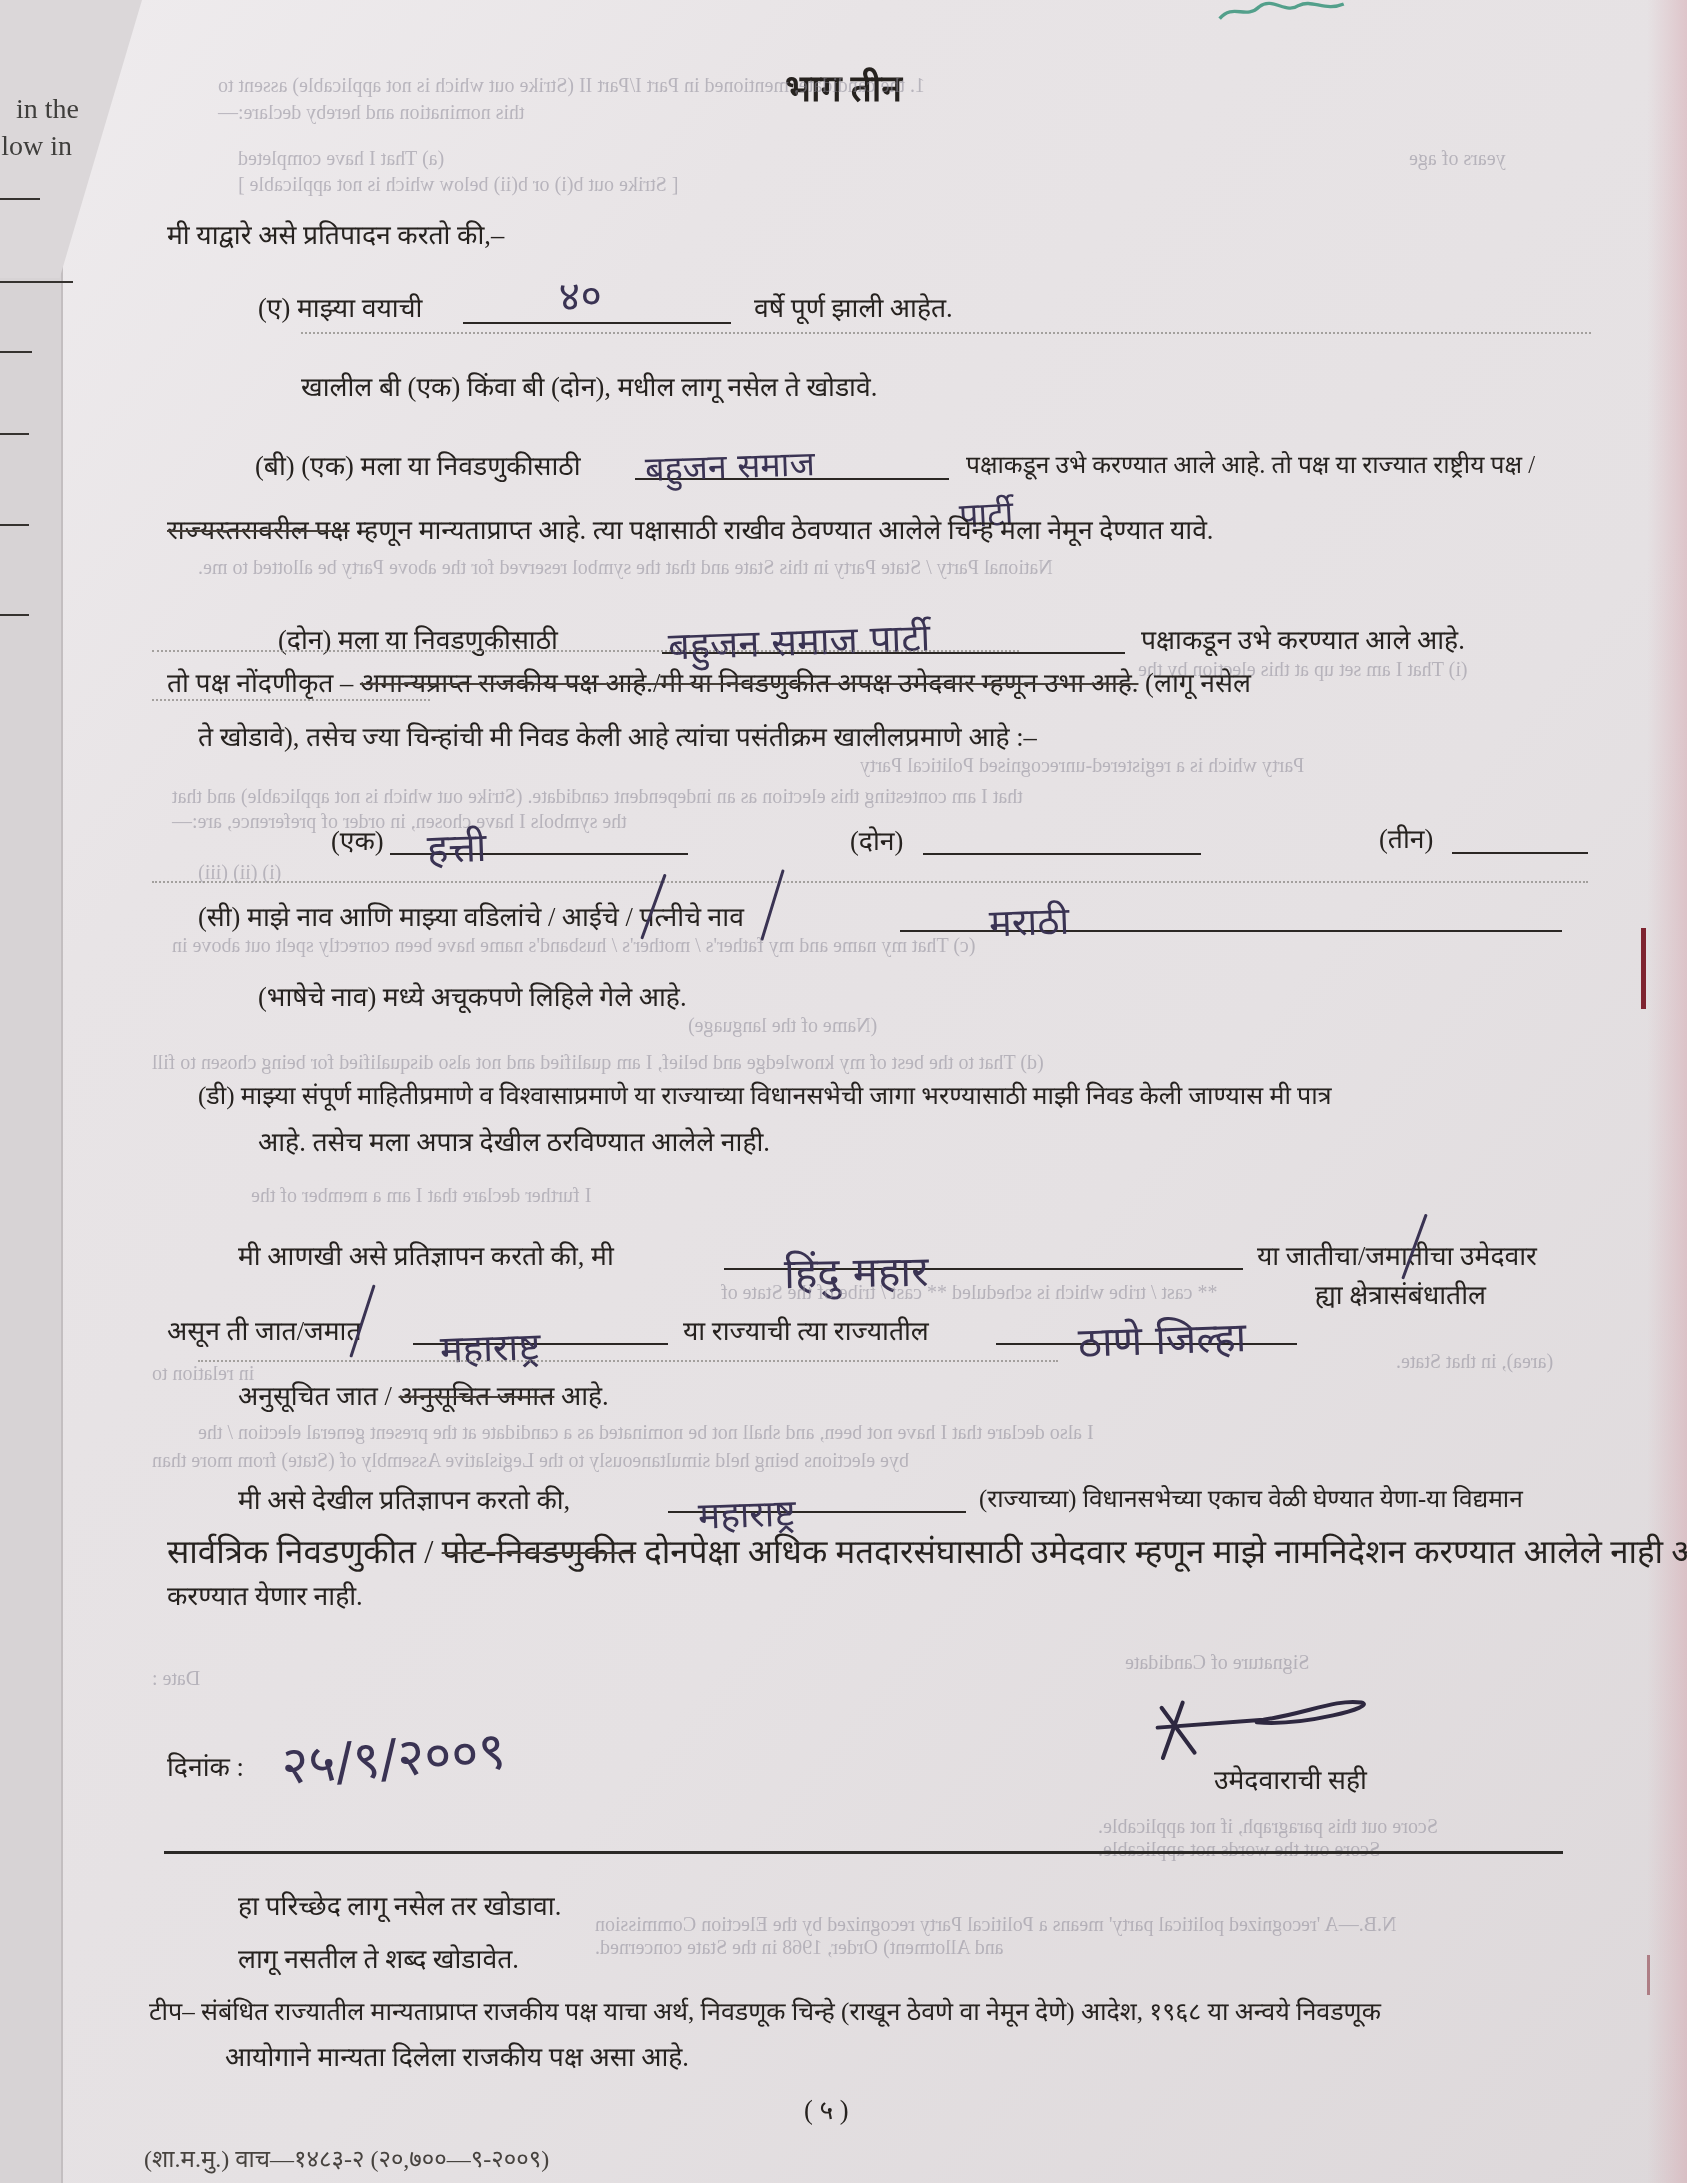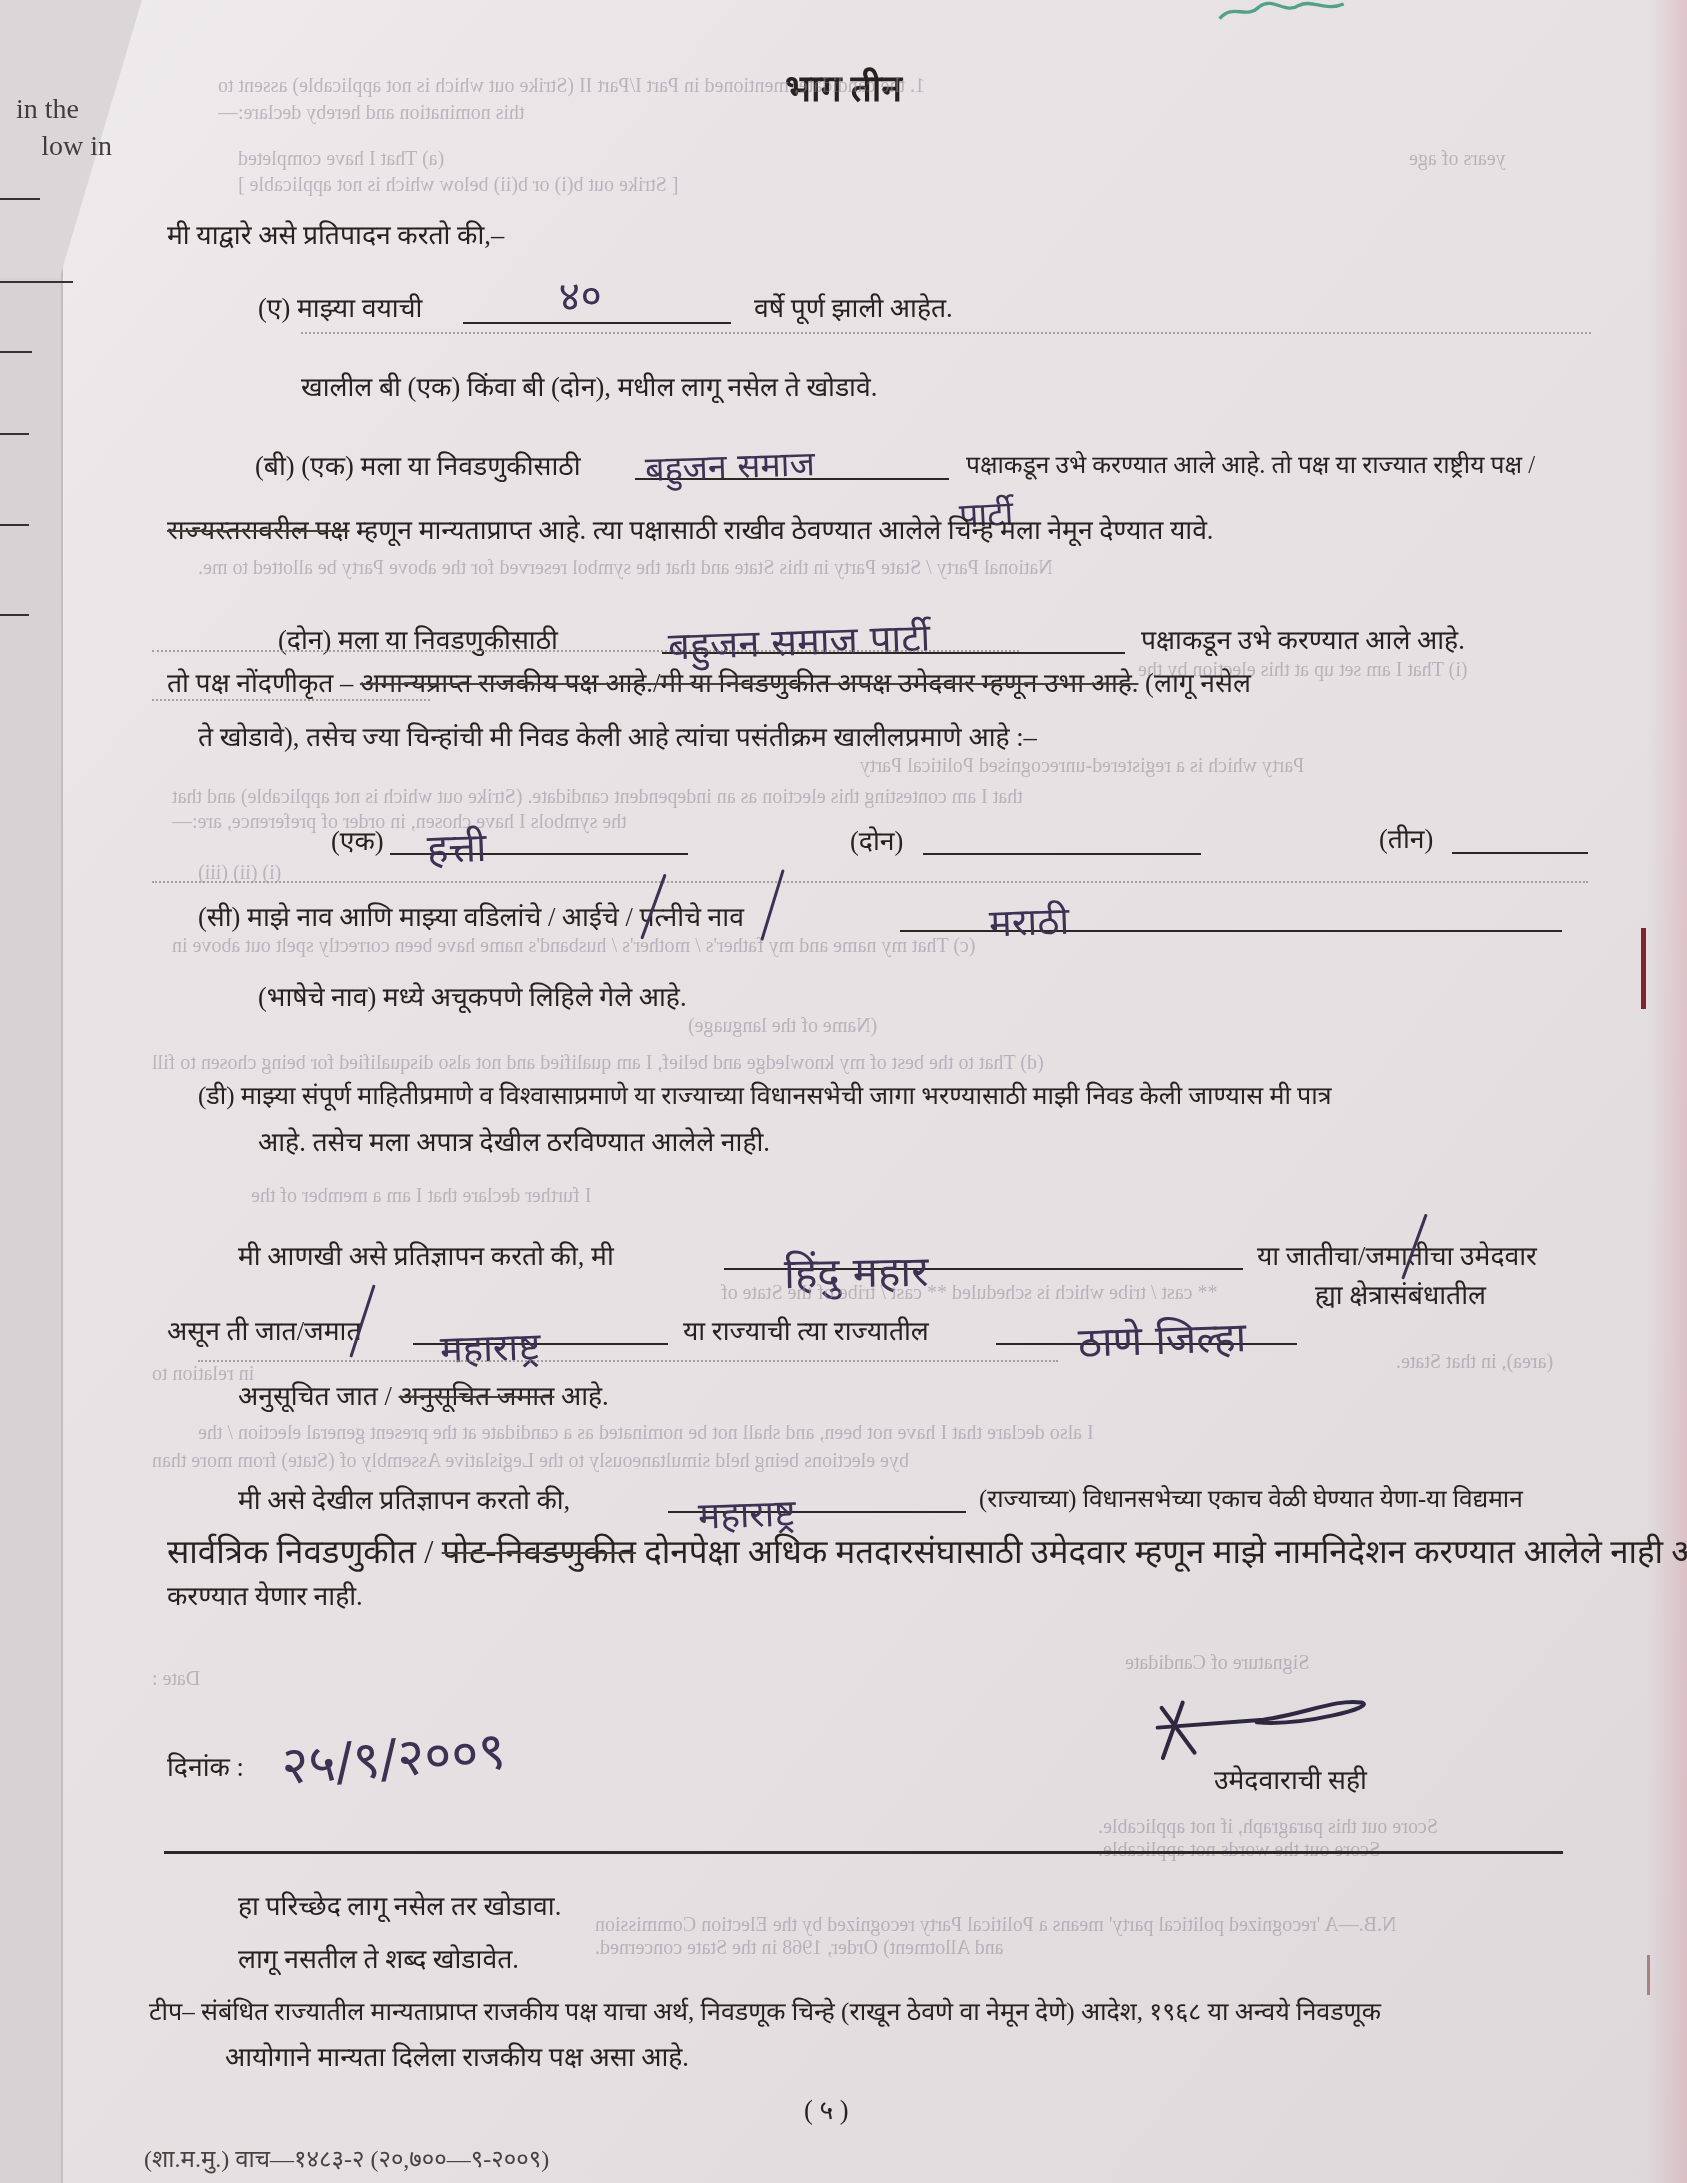--- a/index.html
+++ b/index.html
@@ -27,21 +27,21 @@
   .small{font-size:24px;}
 </style>
 </head>
 <body>
 
 <div class="page">
 
   <div class="underpage"></div>
   <div class="wedge"></div>
   <div class="mtext" style="left:16px;top:93px;">in the</div>
-  <div class="mtext" style="left:1.3px;top:130px;padding-left:40px;">low in</div>
+  <div class="mtext" style="left:1.3px;top:130px;">low in</div>
   <div class="mline" style="left:0;top:198px;width:40px;"></div>
   <div class="mline" style="left:0;top:281px;width:73px;"></div>
   <div class="mline" style="left:0;top:351px;width:32px;"></div>
   <div class="mline" style="left:0;top:433px;width:29px;"></div>
   <div class="mline" style="left:0;top:524px;width:29px;"></div>
   <div class="mline" style="left:0;top:614px;width:29px;"></div>
 
   <div class="edge-right"></div>
   <div class="redmark" style="left:1641px;top:928px;width:4.6px;height:81px;"></div>
   <div class="redmark" style="left:1647px;top:1955px;width:2.6px;height:40px;opacity:.5;"></div>

